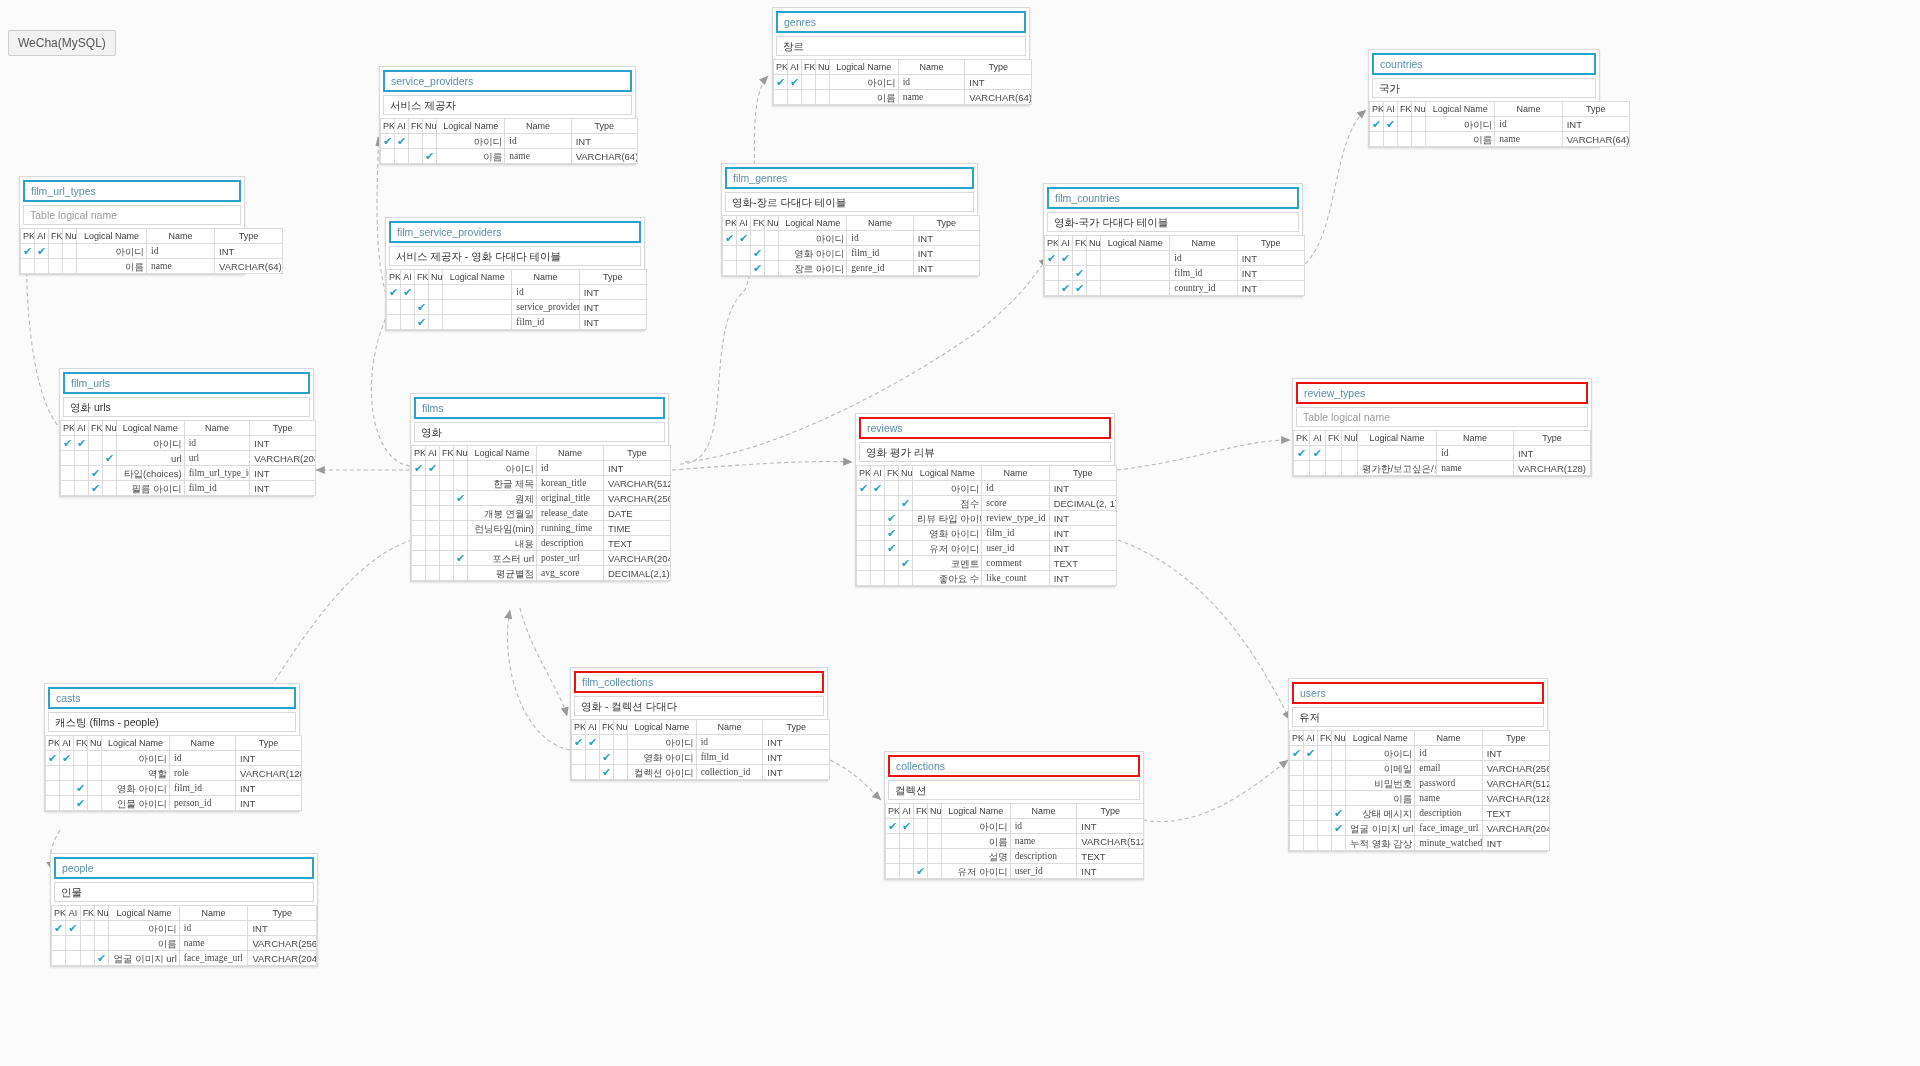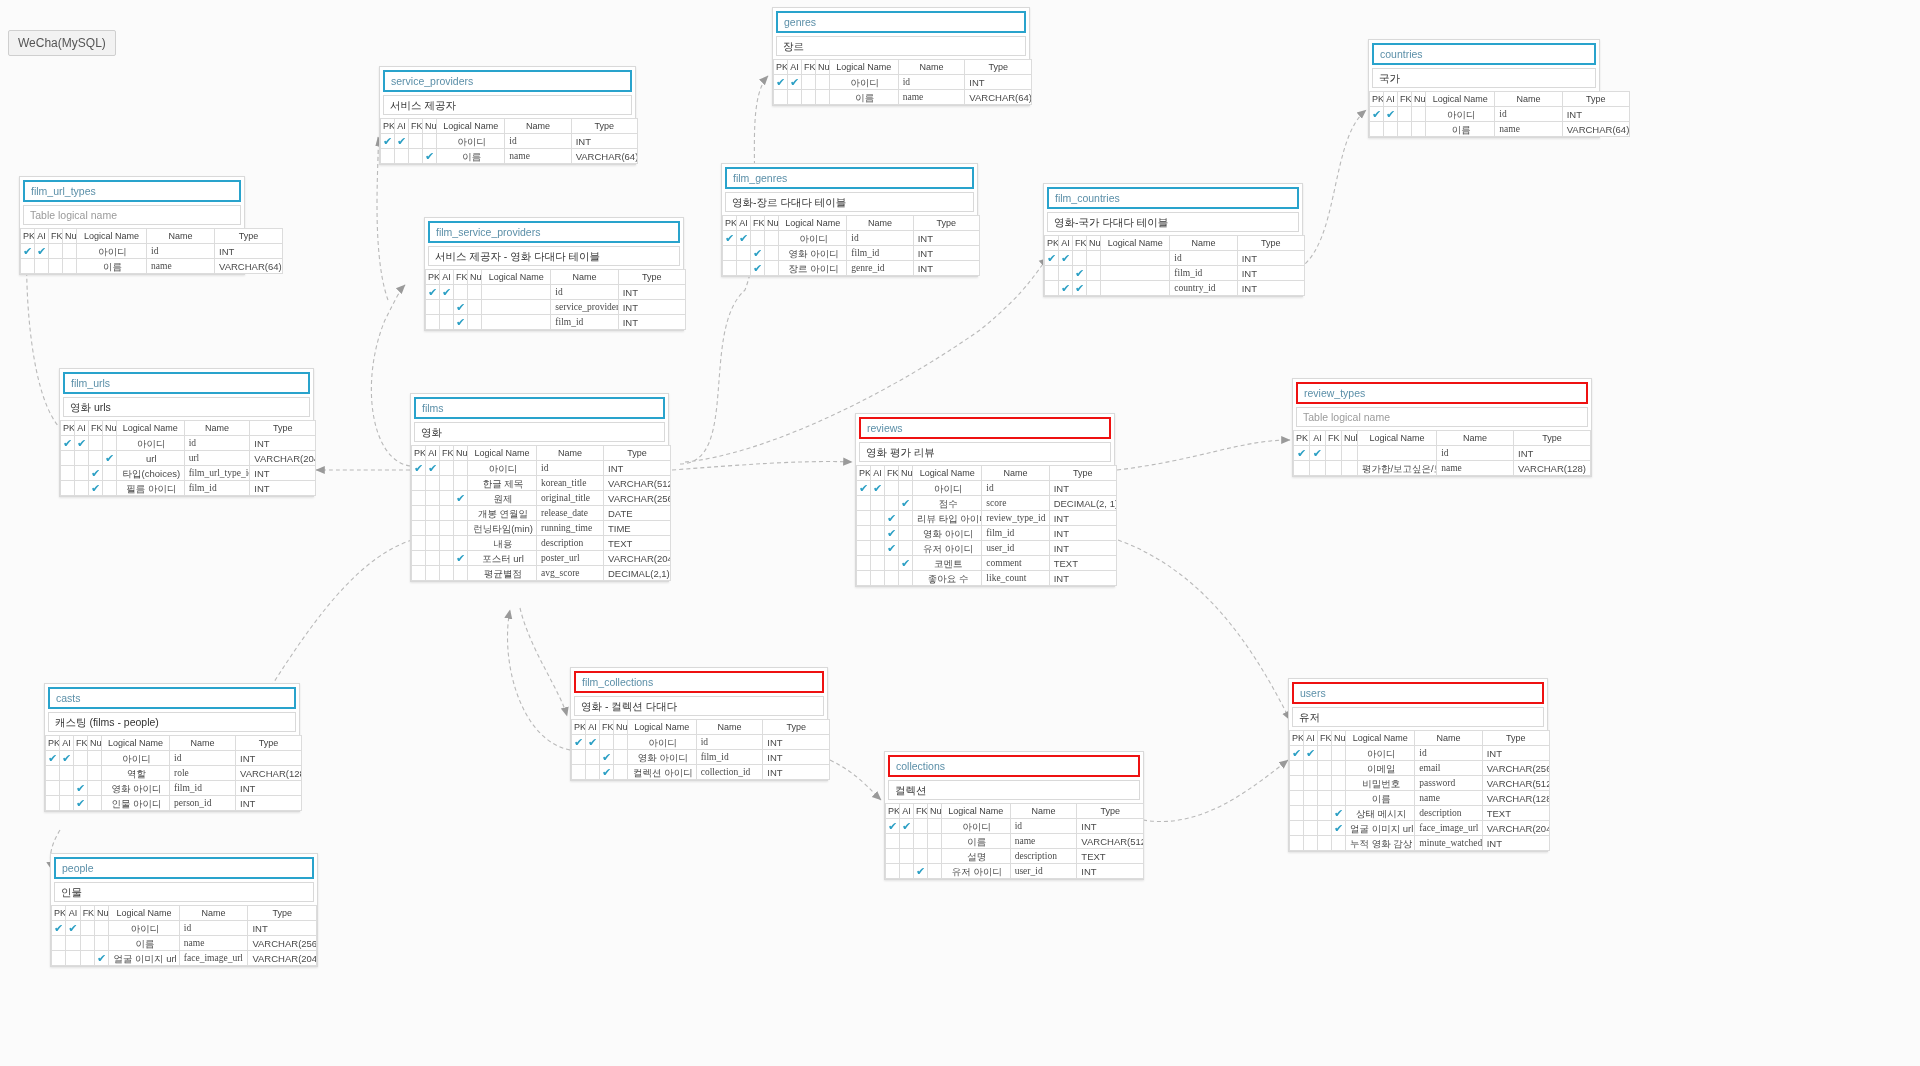--- a/index.html
+++ b/index.html
@@ -95,21 +95,21 @@
     font-size: 9px;
     background: #fff;
   }
   table.cols td.flag {
     text-align: center;
     padding: 0;
     color: #2b9fc4;
     font-size: 11px;
     line-height: 11px;
   }
-  table.cols td.lname { text-align: center; padding-left: 4px; }
+  table.cols td.lname { text-align: right; padding-left: 4px; }
   table.cols td.pname { text-align: left; padding-left: 4px; font-family: Liberation Serif, serif; }
   table.cols td.ptype { text-align: left; padding-left: 4px; }
   col.c-flag { width: 14px; }
   .chk::before { content: "\2714"; }
   .arrow-head { fill: #9a9a9a; }
 </style>
 </head>
 <body>
 
 <div id="canvas">
@@ -183,21 +183,21 @@
               <td class="flag"></td>
               <td class="flag"></td>
               <td class="flag"></td>
               <td class="lname">이름</td>
               <td class="pname">name</td>
               <td class="ptype">VARCHAR(64)</td>
             </tr>
           </tbody>
         </table>
       </div>
-      <div class="table-node" style="left: 1368px; top: 39px; width: 232px;">
+      <div class="table-node" style="left: 1368px; top: 49px; width: 232px;">
         <div class="tbl-name">countries</div>
         <div class="tbl-logical">국가</div>
         <table class="cols">
           <colgroup>
             <col class="c-flag">
             <col class="c-flag">
             <col class="c-flag">
             <col class="c-flag">
             <col style="width: 69.36px;">
             <col style="width: 67.32px;">
@@ -431,21 +431,21 @@
               <td class="flag"><span class="chk"></span></td>
               <td class="flag"><span class="chk"></span></td>
               <td class="flag"></td>
               <td class="lname"></td>
               <td class="pname">country_id</td>
               <td class="ptype">INT</td>
             </tr>
           </tbody>
         </table>
       </div>
-      <div class="table-node" style="left: 385px; top: 217px; width: 260px; margin-left: 39px;">
+      <div class="table-node" style="left: 385px; top: 217px; width: 260px;">
         <div class="tbl-name">film_service_providers</div>
         <div class="tbl-logical">서비스 제공자 - 영화 다대다 테이블</div>
         <table class="cols">
           <colgroup>
             <col class="c-flag">
             <col class="c-flag">
             <col class="c-flag">
             <col class="c-flag">
             <col style="width: 69.36px;">
             <col style="width: 67.32px;">

